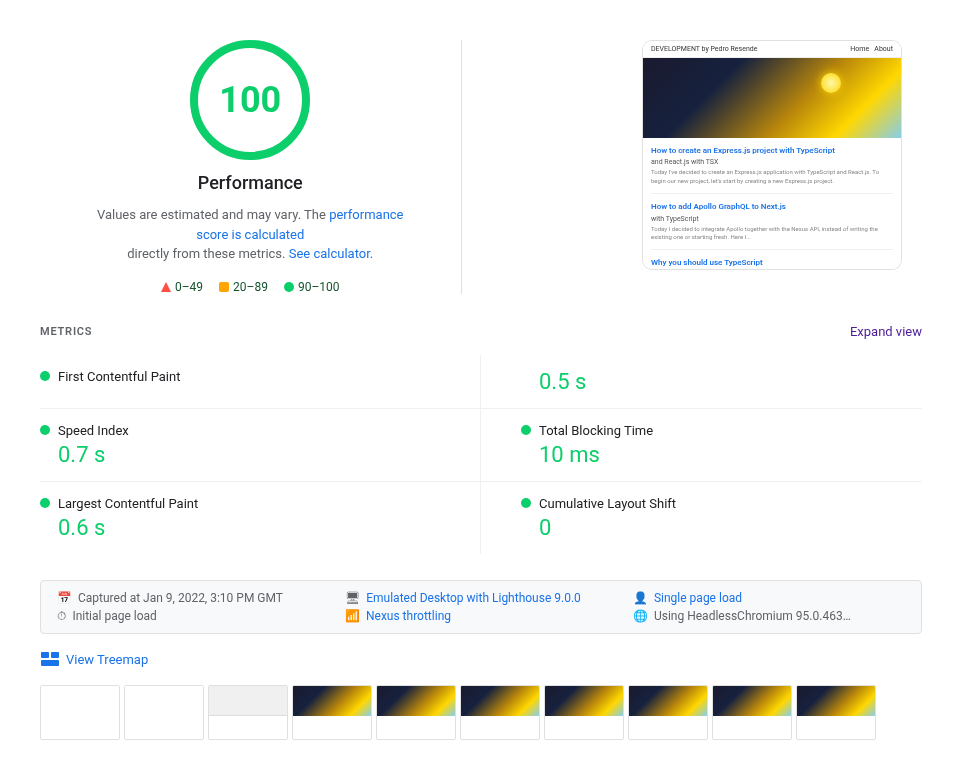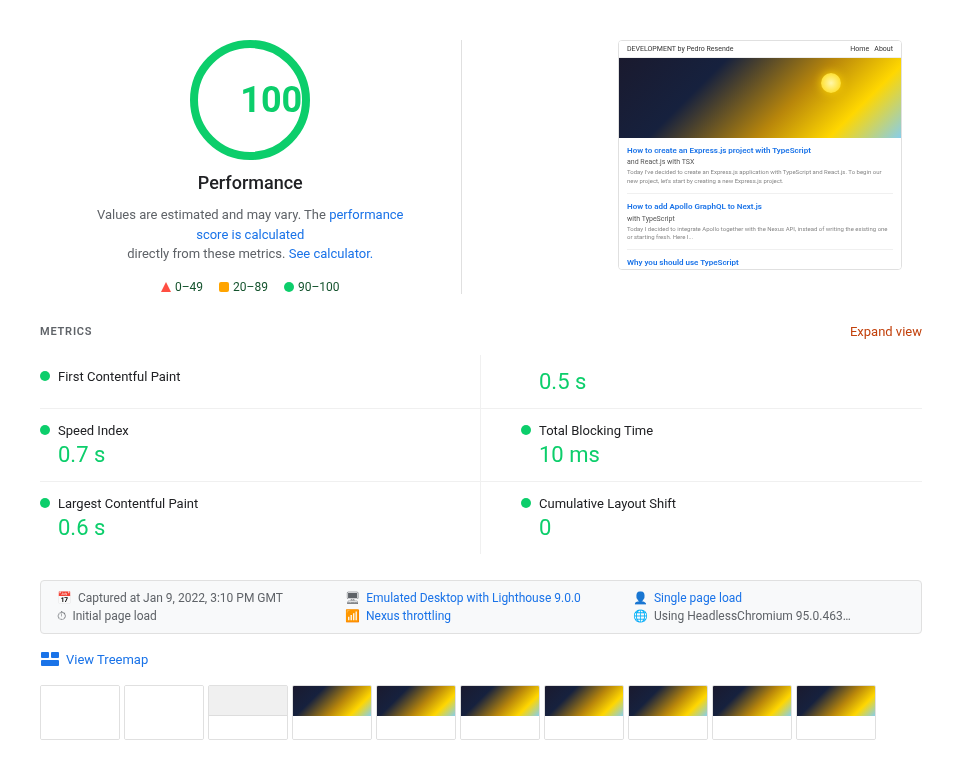--- a/index.html
+++ b/index.html
@@ -31,21 +31,21 @@
       flex: 1;
     }
 
     .score-circle {
       width: 120px;
       height: 120px;
       border-radius: 50%;
       border: 8px solid #0cce6b;
       display: flex;
       align-items: center;
-      justify-content: flex-end;
+      justify-content: center;
       margin-bottom: 12px;
     }
 
     .score-number {
       font-size: 36px;
       font-weight: 700;
       color: #0cce6b;
     }
 
     .score-label {
@@ -108,24 +108,24 @@
 
     
     .preview-section {
       flex: 1;
       display: flex;
       justify-content: flex-end;
       padding-left: 40px;
     }
 
     .preview-screenshot {
-      width: 284px;
+      width: 260px;
       height: 230px;
       border: 1px solid #e0e0e0;
-      border-radius: 4px;
+      border-radius: 10px;
       overflow: hidden;
       background: #f8f8f8;
       position: relative;
     }
 
     
     .blog-preview {
       width: 100%;
       height: 100%;
       display: flex;
@@ -216,21 +216,21 @@
     .metrics-title {
       font-size: 11px;
       font-weight: 600;
       color: #5f6368;
       letter-spacing: 0.8px;
       text-transform: uppercase;
     }
 
     .expand-view {
       font-size: 13px;
-      color: #c2410c;
+      color: #4c1d95;
       cursor: pointer;
       text-decoration: none;
     }
 
     .metrics-grid {
       display: grid;
       grid-template-columns: 1fr 1fr;
       gap: 0;
     }
 

